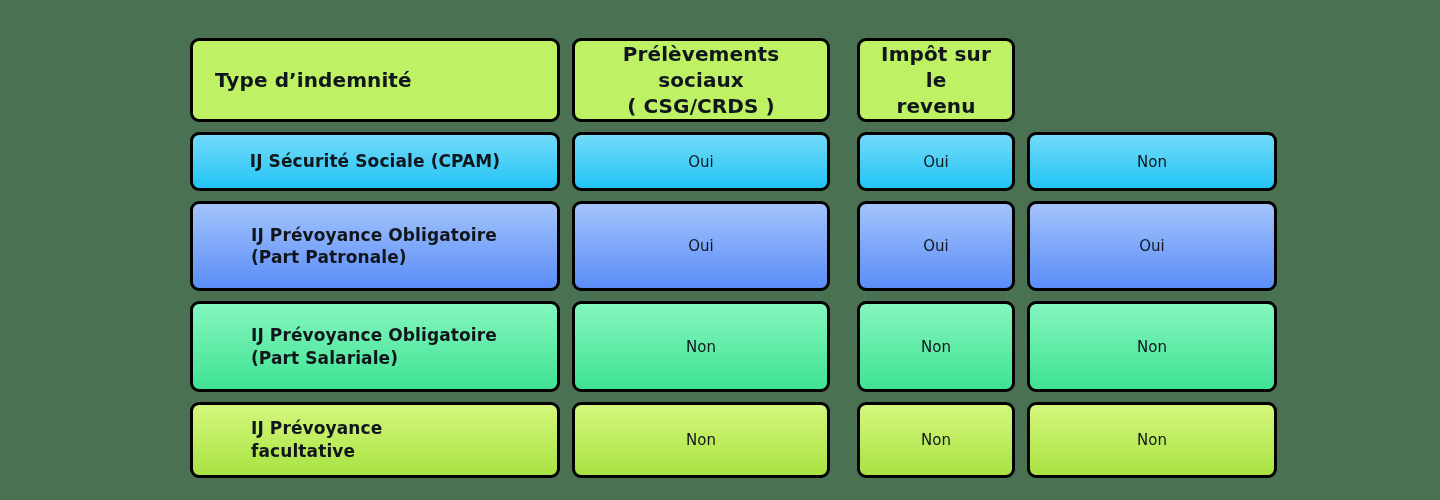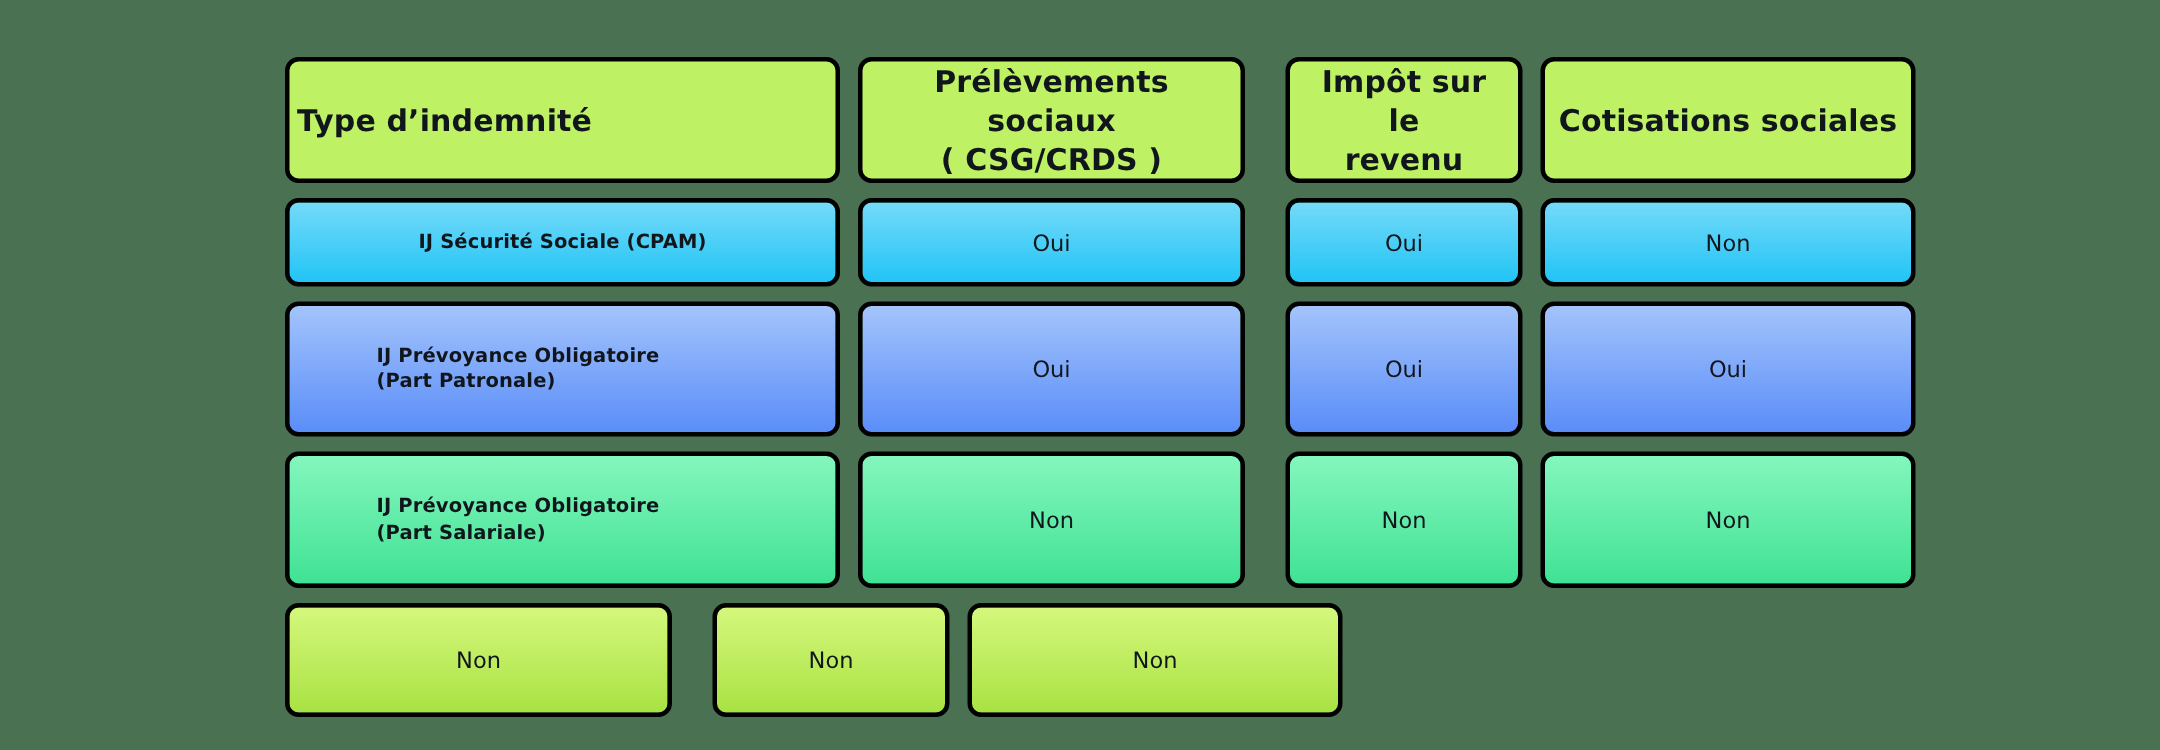--- a/index.html
+++ b/index.html
@@ -47,33 +47,33 @@
   .row-h2 .cell,.row-h3 .cell,.row-h4 .cell{height:100%;}
 
   
   .hdr{background:#bef264;}
   .hdr .txt{
     font-size:20px;
     font-weight:600;
     line-height:1.3;
     letter-spacing:.1px;
   }
-  .hdr-left .txt{padding-left:5px;text-align:left;width:100%;}
+  .hdr-left .txt{padding-left:22px;text-align:left;width:100%;}
   .hdr-center{justify-content:center;}
   .hdr-center .txt{text-align:center;width:100%;padding:0 8px;}
 
   
   .g-cyan {background:linear-gradient(180deg,#74daf9 0%,#22c4f5 100%);}
   .g-blue {background:linear-gradient(180deg,#a3c3fb 0%,#5a8df8 100%);}
   .g-green{background:linear-gradient(180deg,#84f6bd 0%,#40e294 100%);}
   .g-lime {background:linear-gradient(180deg,#d4f77c 0%,#a9e243 100%);}
 
   
   .label-cell .lbl{
-    font-size:13px;
+    font-size:17px;
     font-weight:600;
     line-height:1.32;
     letter-spacing:.1px;
     width:100%;
   }
   .label-center{justify-content:center;}
   .label-center .lbl{text-align:center;padding:0 10px;}
   .label-left .lbl{text-align:left;padding-left:58px;}
 
   
@@ -92,23 +92,20 @@
 
   <div class="row row-header">
     <div class="cell c1 hdr hdr-left">
       <span class="txt">Type d’indemnité</span>
     </div>
     <div class="cell c2 hdr hdr-center">
       <span class="txt">Prélèvements sociaux<br>( CSG/CRDS )</span>
     </div>
     <div class="cell c3 hdr hdr-center">
       <span class="txt">Impôt sur le<br>revenu</span>
-    </div>
-    <div class="cell c4 hdr hdr-center">
-      <span class="txt">Cotisations sociales</span>
     </div>
   </div>
 
   <div class="row row-h1">
     <div class="cell c1 g-cyan label-cell label-center">
       <span class="lbl">IJ Sécurité Sociale (CPAM)</span>
     </div>
     <div class="cell c2 g-cyan val-cell">
       <span class="val">Oui</span>
     </div>
@@ -144,20 +141,23 @@
     </div>
     <div class="cell c3 g-green val-cell">
       <span class="val">Non</span>
     </div>
     <div class="cell c4 g-green val-cell">
       <span class="val">Non</span>
     </div>
   </div>
 
   <div class="row row-h4">
+    <div class="cell c1 g-lime label-cell label-left">
+      <span class="lbl">IJ Prévoyance<br>facultative</span>
+    </div>
     <div class="cell c2 g-lime val-cell">
       <span class="val">Non</span>
     </div>
     <div class="cell c3 g-lime val-cell">
       <span class="val">Non</span>
     </div>
     <div class="cell c4 g-lime val-cell">
       <span class="val">Non</span>
     </div>
   </div>

